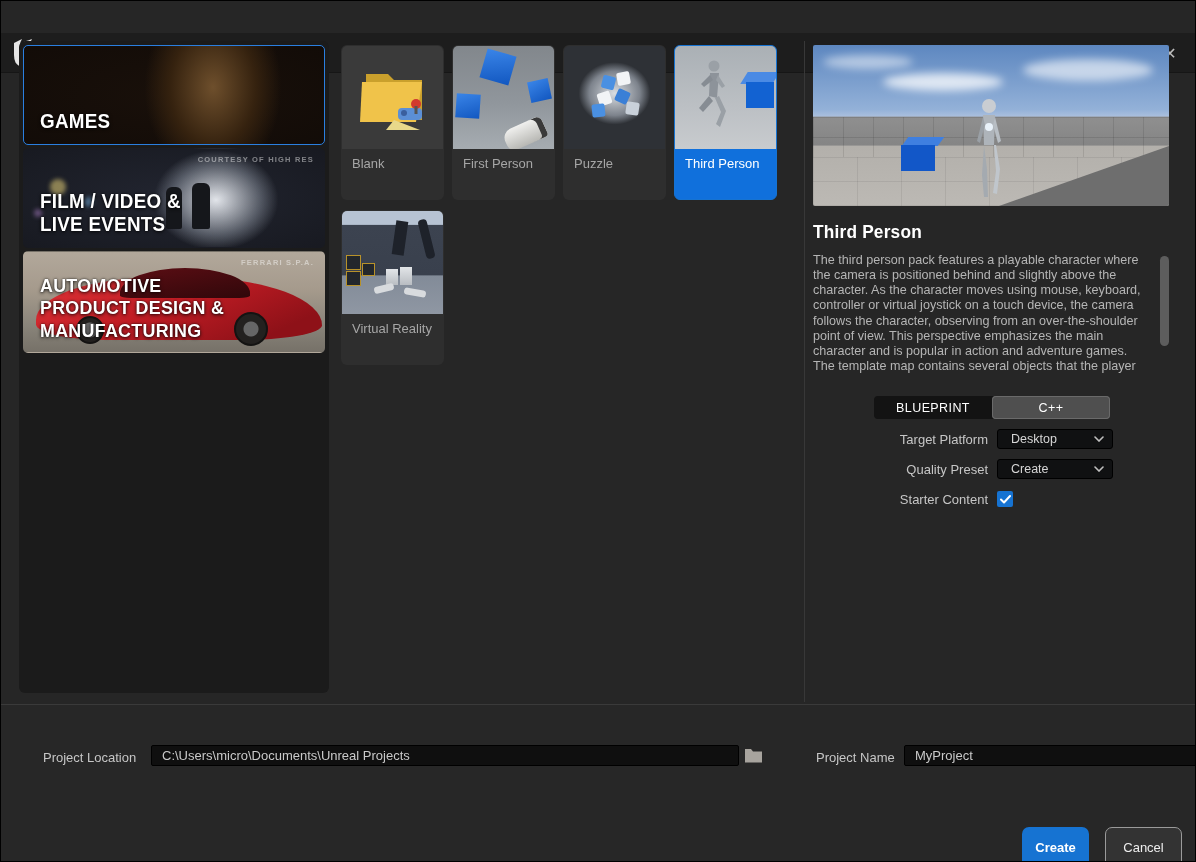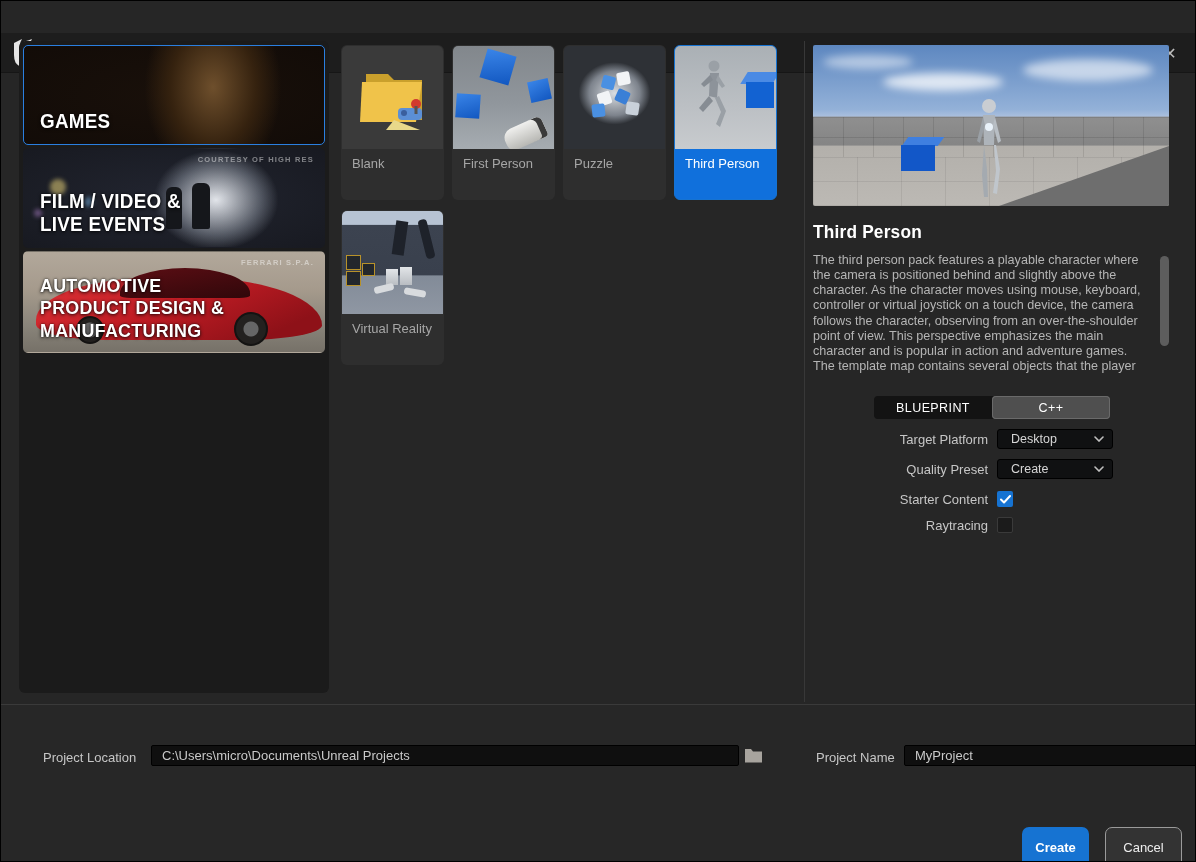--- a/index.html
+++ b/index.html
@@ -435,24 +435,20 @@
 
     <div class="setting-row row-cb row-cb1">
       <span class="s-label">Starter Content</span>
       <div class="checkbox checked">
         <svg width="11" height="9" viewBox="0 0 11 9">
             <path d="M1 4.5 L4 7.5 L10 1" fill="none" stroke="#fff" stroke-width="2" stroke-linecap="round" stroke-linejoin="round"></path>
           </svg>
       </div>
     </div>
 
-    <div class="setting-row row-cb row-cb2">
-      <span class="s-label">Raytracing</span>
-      <div class="checkbox unchecked"></div>
-    </div>
 
   </div>
 
   <div class="footer">
     <span class="f-label f-loc-label">Project Location</span>
     <input class="f-input f-loc-input" type="text" value="C:\Users\micro\Documents\Unreal Projects" style="">
     <span class="f-folder">
       <svg viewBox="0 0 19 17" width="19" height="17">
           <path fill="#a8a49e" d="M1 2 h6 l2 2.5 h9 v11 h-17 z"></path>
         </svg>

